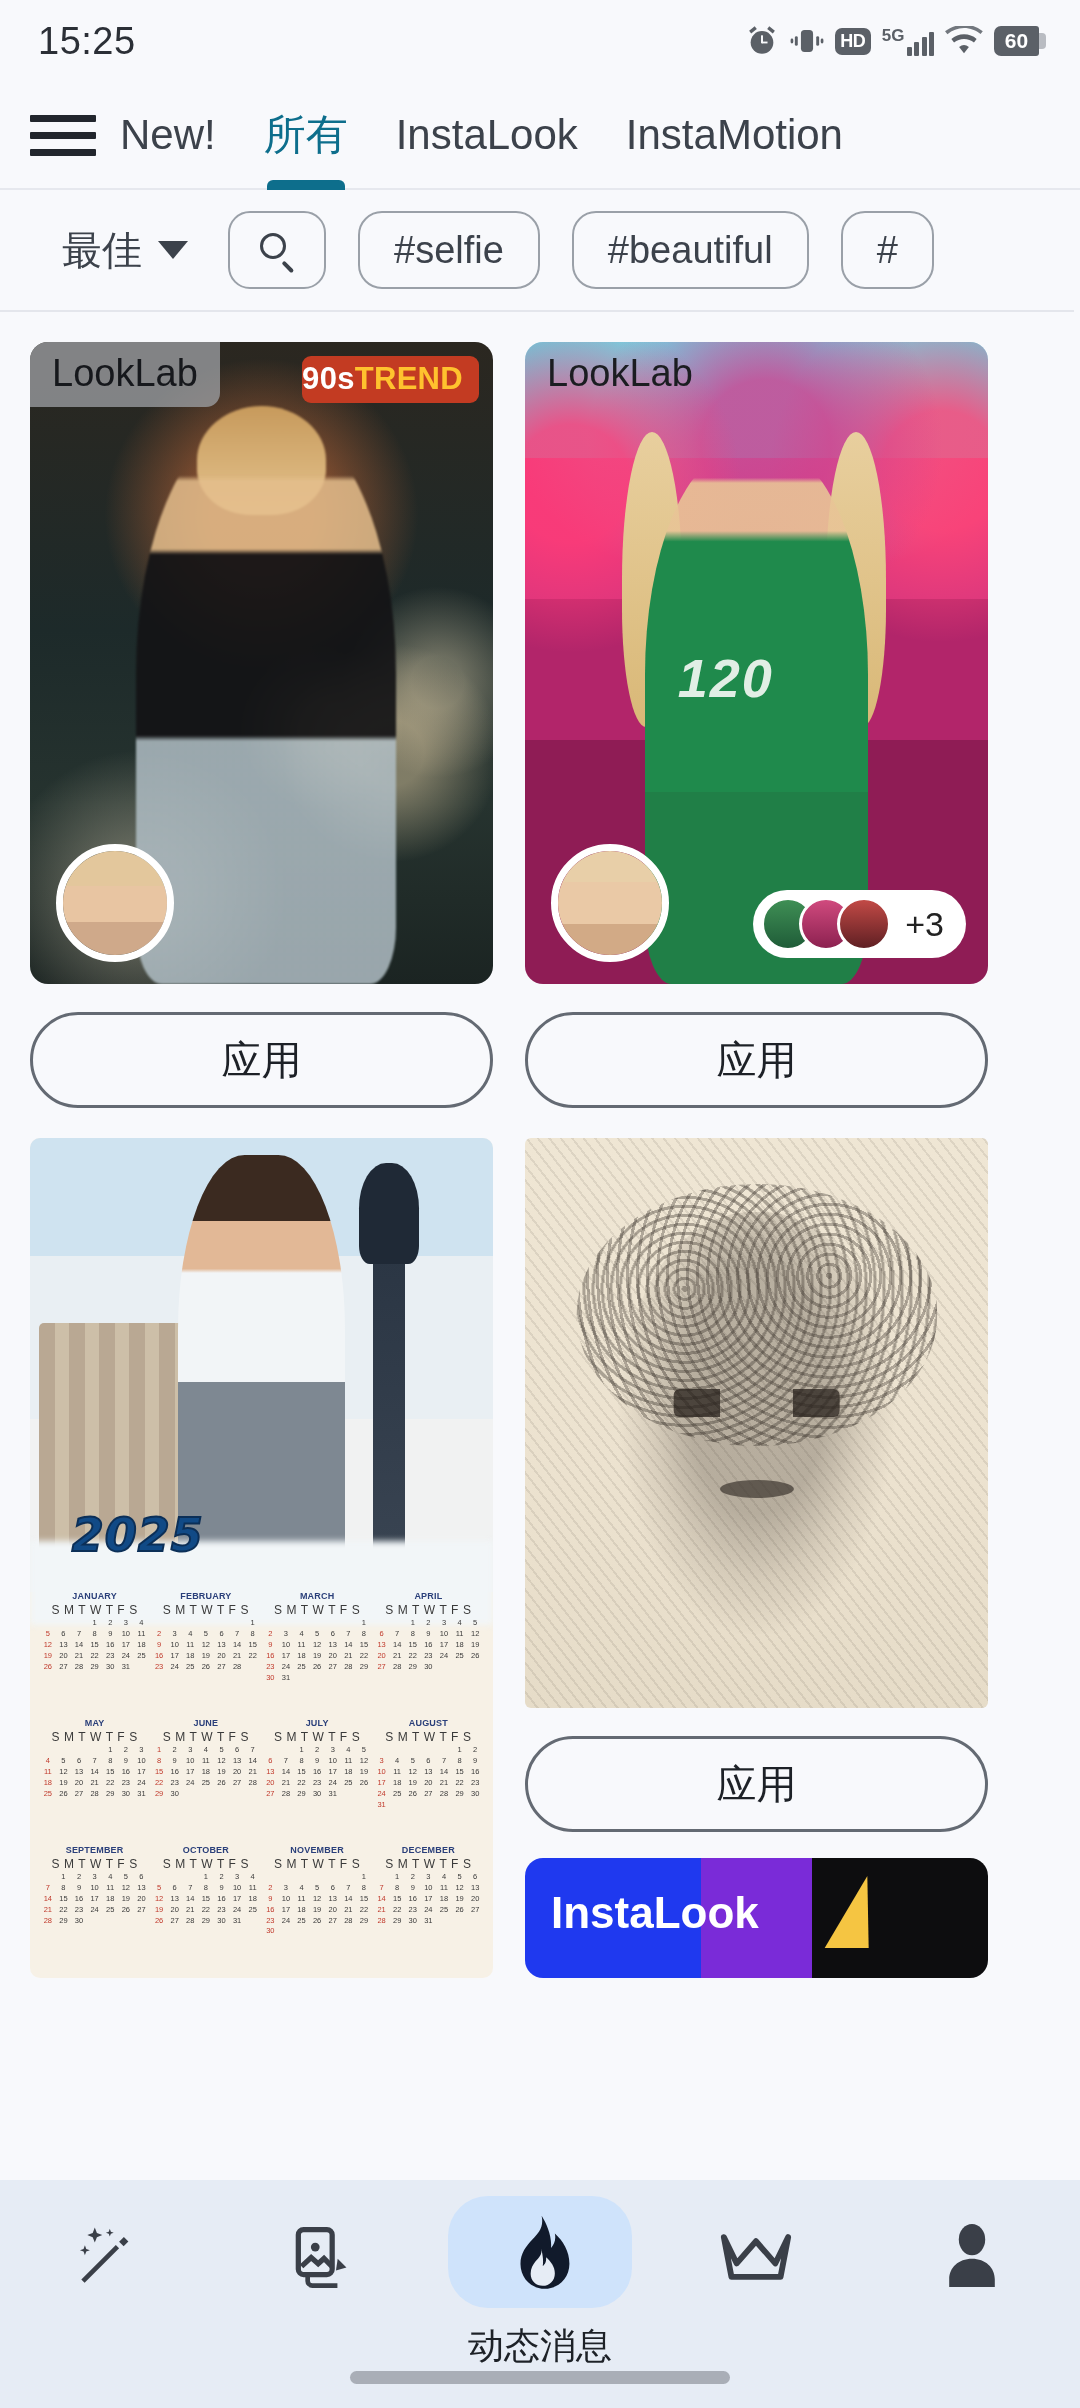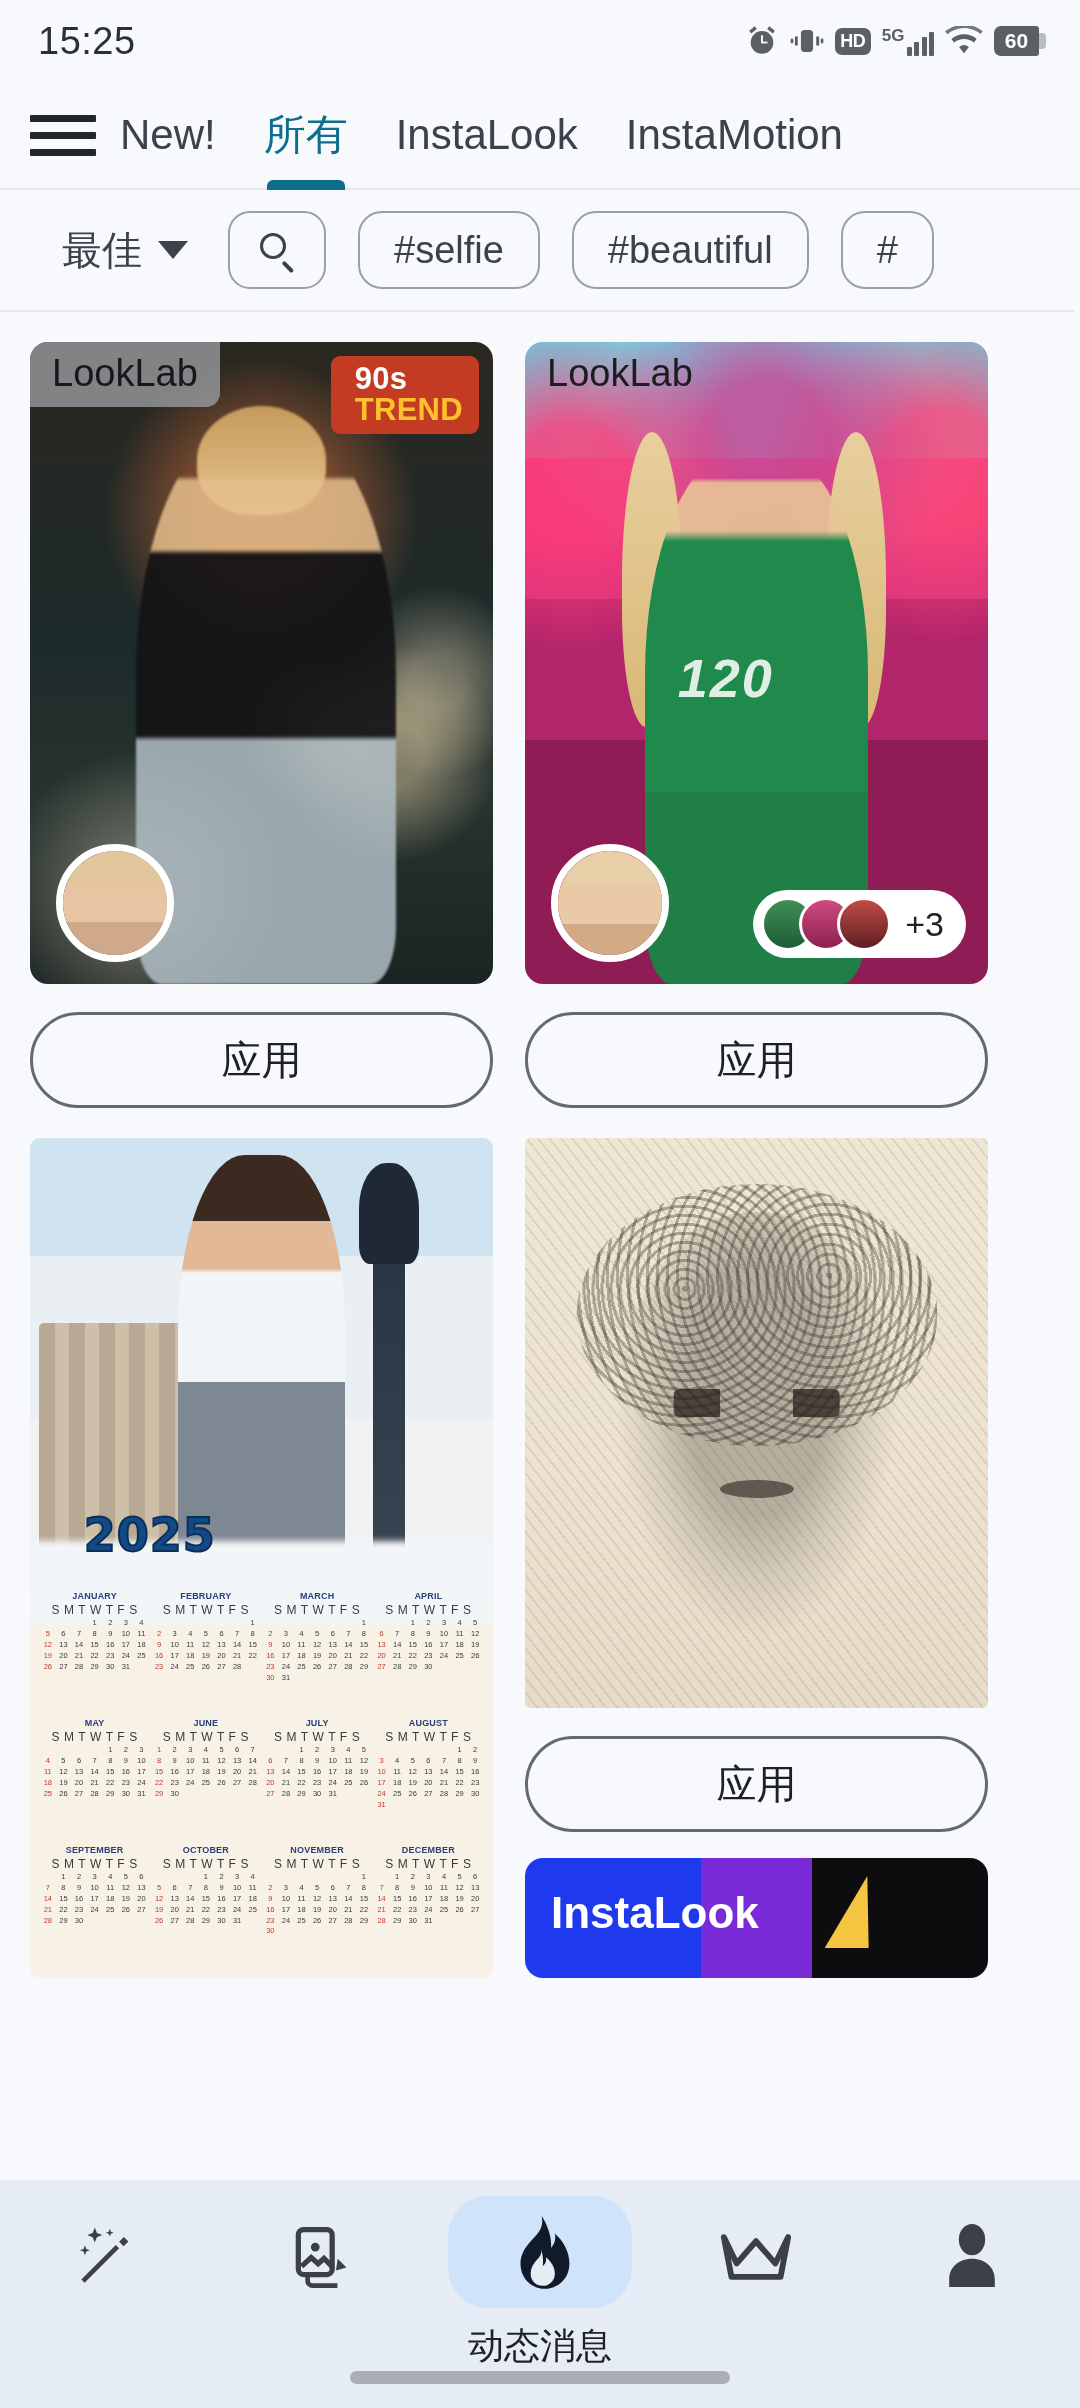--- a/index.html
+++ b/index.html
@@ -92,23 +92,23 @@
 
   .looklab {
     position: absolute; top: 0; left: 0; z-index: 6;
     background: rgba(155,158,162,.78); color: #16181c;
     font-size: 38px; padding: 10px 22px 12px 22px;
     border-radius: 0 0 14px 0;
   }
   .looklab.plain { background: transparent; color: #1b1d21; }
   .trend {
     position: absolute; top: 14px; right: 14px; z-index: 6;
-    background: #c33b22; border-radius: 9px; padding: 7px 16px 9px 24px;
+    background: #c33b22; border-radius: 9px; padding: 7px 16px 9px 0;
     font-size: 31px; font-weight: bold; letter-spacing: .3px; line-height: 1;
-    display: flex; align-items: baseline; flex-direction: column;
+    display: flex; align-items: baseline;
   }
   .trend .n90 { color: #ffffff; }
   .trend .tw { color: #ffc22e; }
 
   .avatar {
     position: absolute; left: 26px; bottom: 22px; z-index: 6;
     width: 118px; height: 118px; border-radius: 50%;
     border: 7px solid #ffffff; overflow: hidden; background: #cbb6a4;
   }
   .avatar .face { width: 100%; height: 100%; }
@@ -198,22 +198,22 @@
                    background: repeating-linear-gradient(90deg,#b9a893 0 16px,#cdbfa8 16px 30px);
                    border-radius: 5px; }
   .img-cal .snow { position: absolute; left: 0; right: 0; top: 48%; height: 10%;
                    background: #f2f6f8; filter: blur(3px); }
   .img-cal .kid { position: absolute; left: 32%; top: 2%; width: 36%; height: 52%;
     background: linear-gradient(180deg,
       #3b2a20 0 15%, #e2b896 15% 26%, #f2f5f7 27% 52%, #7e8892 52% 100%);
     border-radius: 40% 40% 8% 8%; }
   .img-cal .y2025 {
     position: absolute; left: 9%; top: 44%; font-size: 46px; font-weight: bold;
-    color: #114a86; -webkit-text-stroke: 2px #0c2f57;
-    letter-spacing: 1px; font-family: "DejaVu Sans", sans-serif; margin-left: 12px;
+    font-style: italic; color: #114a86; -webkit-text-stroke: 2px #0c2f57;
+    letter-spacing: 1px; font-family: "DejaVu Sans", sans-serif;
   }
   .months { position: absolute; left: 0; right: 0; top: 53%; bottom: 0;
             display: grid; grid-template-columns: repeat(4,1fr); grid-auto-rows: 1fr;
             padding: 8px 10px; gap: 2px; }
   .mon { text-align: center; }
   .mon .mname { font-size: 9px; color: #2a3f7a; font-weight: bold; letter-spacing: .2px; }
   .mon .dows { font-size: 12px; color: #3a3a3a; letter-spacing: .6px; margin-top: 2px; }
   .mon .dgrid { display: grid; grid-template-columns: repeat(7,1fr); font-size: 7.5px;
                 color: #3a3a3a; line-height: 1.45; margin-top: 1px; }
   .mon .dgrid span.s { color: #c0392b; }

